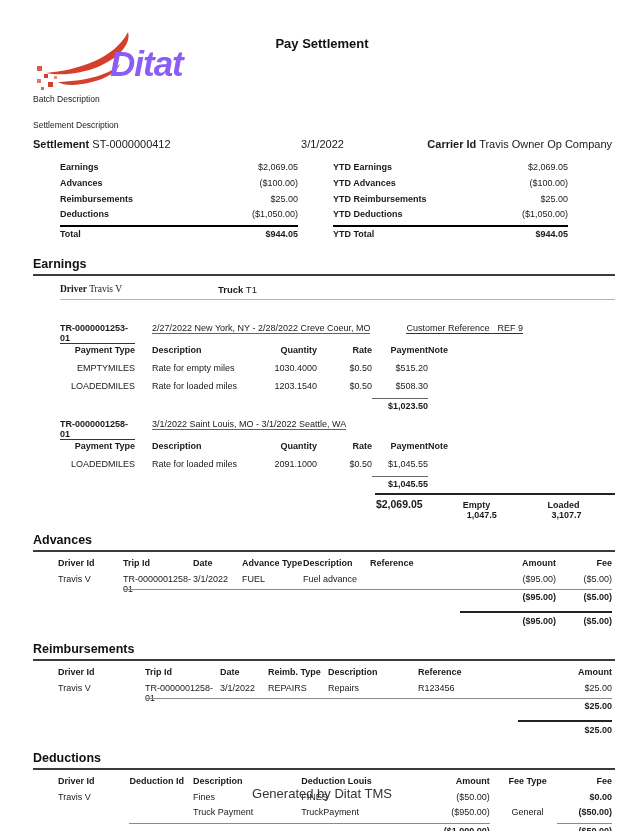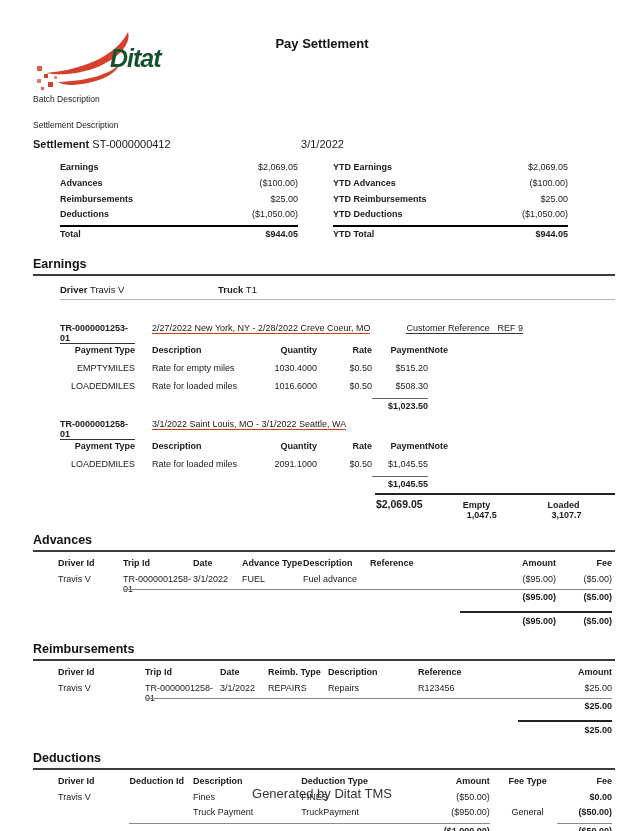--- a/index.html
+++ b/index.html
@@ -9,21 +9,21 @@
     background:#fff;
     font-family:"Liberation Sans", sans-serif;
     color:#1a1a1a;
     overflow:hidden;
   }
   .b{font-weight:bold;}
   
   .top{position:relative;height:138px;}
   .doc-title{position:absolute;top:36px;left:0;right:0;text-align:center;font-size:13px;font-weight:bold;color:#111;}
   .logo{position:absolute;top:24px;left:36px;width:195px;height:68px;}
-  .logo-word{position:absolute;left:74px;top:20px;font-size:25px;font-weight:bold;font-style:italic;letter-spacing:-1px;color:#14532d;}
+  .logo-word{position:absolute;left:74px;top:20px;font-size:35px;font-weight:bold;font-style:italic;letter-spacing:-1px;color:#8b5cf6;}
   .logo-swoosh{position:absolute;left:0;top:0;}
   .batch-desc{position:absolute;left:33px;top:94px;font-size:8.5px;color:#222;}
   .settl-desc{position:absolute;left:33px;top:120px;font-size:8.5px;color:#222;}
   
   .settlement-row{display:grid;grid-template-columns:1fr auto 1fr;align-items:baseline;margin:0 32px 0 33px;font-size:11px;}
   .settlement-row .left{justify-self:start;}
   .settlement-row .center{justify-self:center;}
   .settlement-row .right{justify-self:end;}
   
   .summary{display:flex;margin-top:12px;}
@@ -31,21 +31,21 @@
   .sum-block.cur{margin-left:60px;}
   .sum-block.ytd{margin-left:35px;width:235px;}
   .sum-row{display:flex;justify-content:space-between;height:15.8px;font-size:9px;align-items:flex-start;}
   .sum-total{border-top:2px solid #000;padding-top:2px;font-weight:bold;height:14px;}
   .sum-row .lbl{font-weight:bold;}
   
   .section{margin:0 29px 0 33px;}
   .section-title{font-size:12.5px;font-weight:bold;color:#111;border-bottom:2px solid #3c3c3c;padding-bottom:3px;}
   
   .driver-row{display:flex;margin:8px 0 0 27px;font-size:9.5px;border-bottom:1px solid #b5b5b5;padding-bottom:4px;}
-  .driver-cell{width:158px;}
+  .driver-cell{width:158px;font-family:Liberation Serif, serif;}
   .trip{margin-left:27px;width:555px;margin-top:23px;}
   .trip-head{display:flex;height:18px;margin-top:6px;font-size:9px;align-items:flex-start;}
   .trip-id{font-weight:bold;border-bottom:1px solid #333;width:75px;margin-right:17px;text-align:left;}
   .trip-route{border-bottom:1px solid #c2410c;margin-right:0;}
   .trip-custref{display:flex;border-bottom:1px solid #333;margin-left:auto;margin-right:92px;}
   .trip-custref span + span{margin-left:8px;}
   .erow{display:flex;height:18px;font-size:9px;align-items:center;}
   .ec1{width:75px;text-align:right;margin-right:17px;}
   .ec2{width:105px;}
   .ec3{width:60px;text-align:right;}
@@ -103,20 +103,24 @@
     <div class="batch-desc">Batch Description</div>
     <div class="settl-desc">Settlement Description</div>
   </div>
 
   <div class="settlement-row">
     <div class="left">
       <span class="b">Settlement</span>
       <span>ST-0000000412</span>
     </div>
     <div class="center">3/1/2022</div>
+    <div class="right">
+      <span class="b">Carrier Id</span>
+      <span>Travis Owner Op Company</span>
+    </div>
   </div>
 
   <div class="summary">
     <div class="sum-block cur">
       <div class="sum-row">
         <span class="lbl">Earnings</span>
         <span>$2,069.05</span>
       </div>
       <div class="sum-row">
         <span class="lbl">Advances</span>
@@ -193,21 +197,21 @@
         <span class="ec1">EMPTYMILES</span>
         <span class="ec2">Rate for empty miles</span>
         <span class="ec3">1030.4000</span>
         <span class="ec4">$0.50</span>
         <span class="ec5">$515.20</span>
         <span class="ec6"></span>
       </div>
       <div class="erow">
         <span class="ec1">LOADEDMILES</span>
         <span class="ec2">Rate for loaded miles</span>
-        <span class="ec3">1016.6000</span>
+        <span class="ec3">1203.1540</span>
         <span class="ec4">$0.50</span>
         <span class="ec5">$508.30</span>
         <span class="ec6"></span>
       </div>
       <div class="erow esub">
         <span class="ec1"></span>
           <span class="ec2"></span>
           <span class="ec3"></span>
           <span class="ec4"></span>
         <span class="ec5">$1,023.50</span>
@@ -351,21 +355,21 @@
     </div>
   </div>
 
   <div class="section" style="margin-top:16px;">
     <div class="section-title">Deductions</div>
     <div class="dtable">
       <div class="drow dhead">
         <span class="dc1">Driver Id</span>
         <span class="dc2">Deduction Id</span>
         <span class="dc3">Description</span>
-        <span class="dc4">Deduction Type</span>
+        <span class="dc4">Deduction Louis</span>
         <span class="dc5">Amount</span>
         <span class="dc6">Fee Type</span>
         <span class="dc7">Fee</span>
       </div>
       <div class="drow">
         <span class="dc1">Travis V</span>
         <span class="dc2"></span>
         <span class="dc3">Fines</span>
         <span class="dc4">FINES</span>
         <span class="dc5">($50.00)</span>

